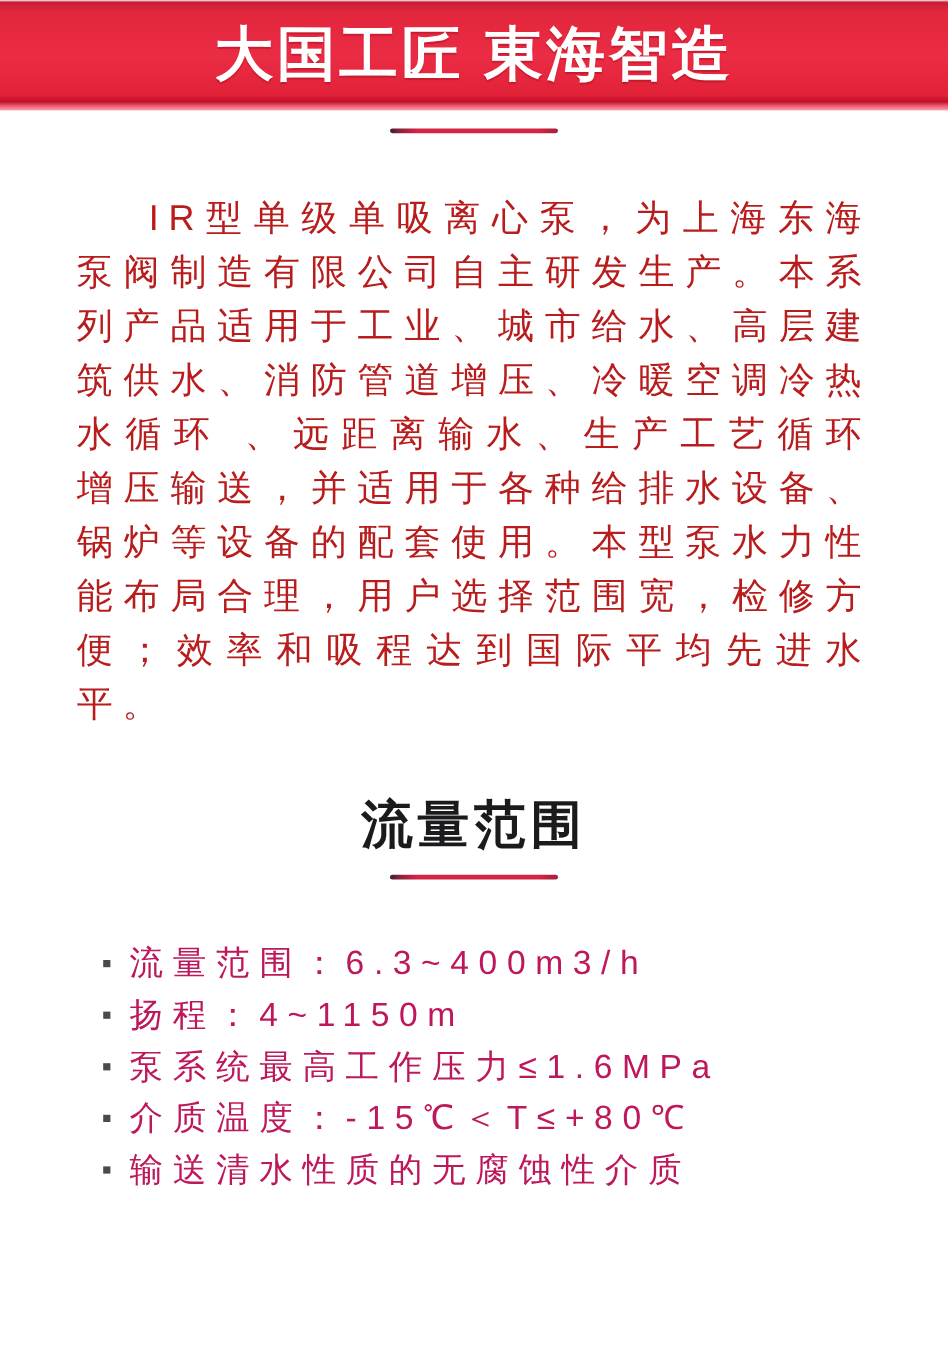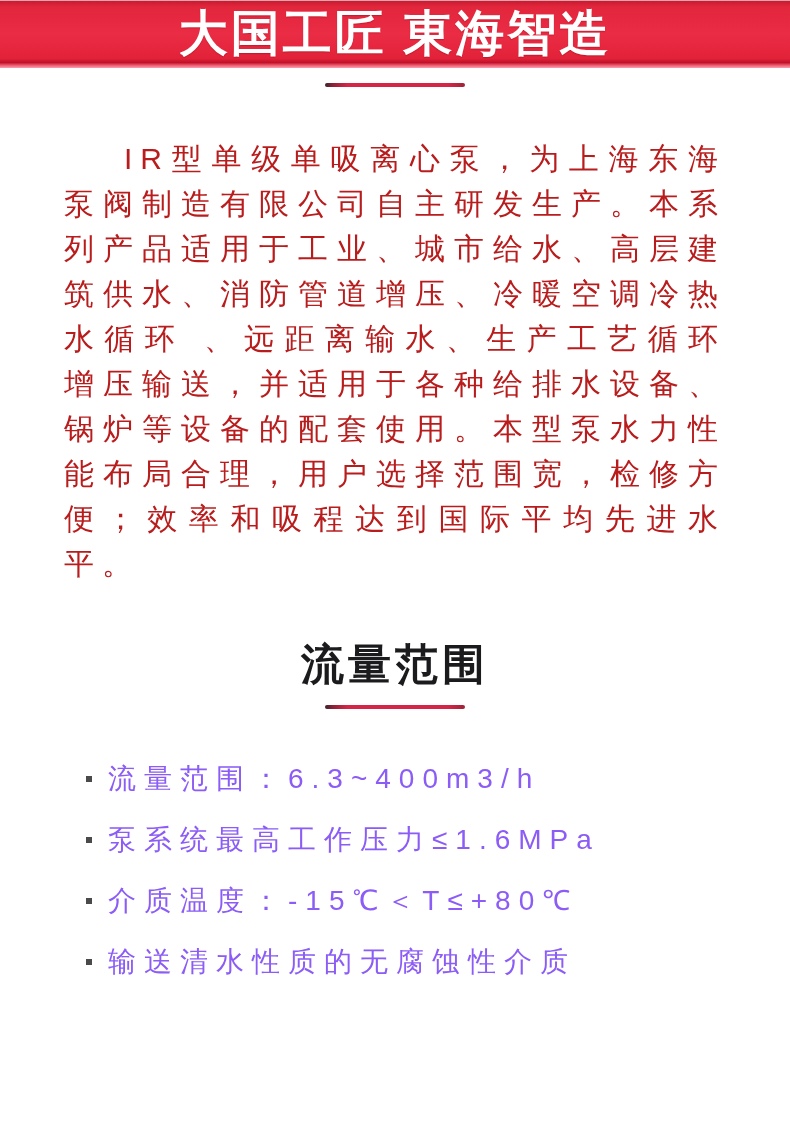--- a/index.html
+++ b/index.html
@@ -13,21 +13,21 @@
     position: relative;
     width: 790px;
     height: 1126px;
     background: #ffffff;
     overflow: hidden;
   }
 
   
   .banner {
     width: 790px;
-    height: 68px;
+    height: 92px;
     margin-top: 0;
     background: linear-gradient(180deg,
       #f2f2f2 0%, #c91c32 2%, #e2263c 10%,
       #ea2c44 50%, #e22239 86%, #c01129 92%,
       #ee5a70 96%, #f9a2af 100%);
     display: flex;
     align-items: center;
     justify-content: center;
   }
   .banner-title {
@@ -75,23 +75,22 @@
   .cond-list {
     list-style: none;
     margin: 48px 40px 0 84px;
   }
   .cond-item {
     position: relative;
     padding-left: 24px;
     font-size: 28px;
     line-height: 43px;
     letter-spacing: 8px;
-    color: #8b5cf6;
+    color: #be185d;
     white-space: nowrap;
-    margin-top: 18px;
   }
   .bullet-square {
     position: absolute;
     left: 2px;
     top: 19px;
     width: 6px;
     height: 6px;
     background: #4a4a4a;
   }
 </style>
@@ -113,20 +112,21 @@
     <h2 class="section-title second">流量范围</h2>
     <div class="title-underline"></div>
 
     <ul class="cond-list">
       <li class="cond-item">
         <span class="bullet-square"></span>
         <span>流量范围：6.3~400m3/h</span>
       </li>
       <li class="cond-item">
         <span class="bullet-square"></span>
+        <span>扬程：4~1150m</span>
       </li>
       <li class="cond-item">
         <span class="bullet-square"></span>
         <span>泵系统最高工作压力≤1.6MPa</span>
       </li>
       <li class="cond-item">
         <span class="bullet-square"></span>
         <span>介质温度：-15℃＜T≤+80℃</span>
       </li>
       <li class="cond-item">

